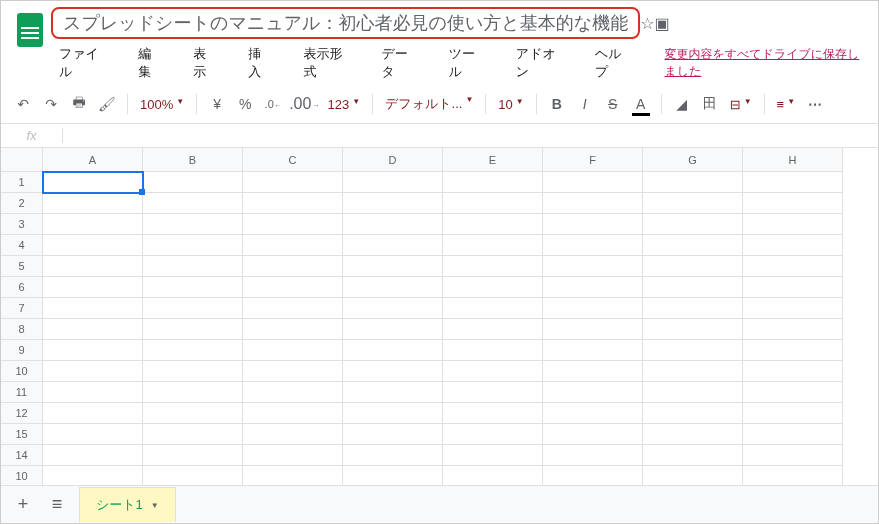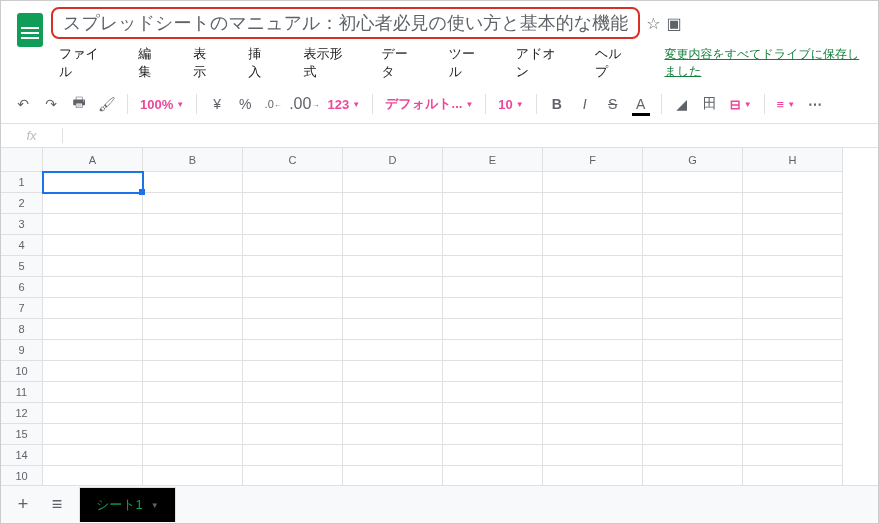--- a/index.html
+++ b/index.html
@@ -4,32 +4,32 @@
 <style>
 * { margin: 0; padding: 0; box-sizing: border-box; }
 body { font-family: Arial, "Hiragino Sans", sans-serif; font-size: 13px; color: #202124; width: 879px; height: 524px; overflow: hidden; background: #fff; border: 1px solid #ccc; }
 
 
 .header { display: flex; align-items: flex-start; padding: 6px 8px 0 8px; }
 .logo-wrap { width: 42px; display: flex; align-items: center; justify-content: center; padding-top: 6px; }
 .logo { width: 26px; height: 34px; background: #0f9d58; border-radius: 3px; position: relative; }
 .logo::after { content: ""; position: absolute; left: 4px; right: 4px; bottom: 6px; height: 14px; background: repeating-linear-gradient(#fff 0 2px, transparent 2px 5px); }
 .header-main { flex: 1; }
-.title-row { display: flex; align-items: center; gap: 6px; text-align: right; }
+.title-row { display: flex; align-items: center; gap: 0; text-align: right; }
 .title-box { border: 2px solid #d93025; border-radius: 8px; padding: 2px 10px; font-size: 18px; color: #5f6368; }
 .star-icon, .folder-icon { color: #5f6368; font-size: 16px; cursor: pointer; }
 .menubar { display: flex; gap: 20px; padding: 4px 0 6px 2px; align-items: center; }
 .menu-item { padding: 2px 6px; font-size: 13px; color: #202124; cursor: pointer; border-radius: 3px; }
-.save-status { margin-left: 8px; font-size: 12px; color: #15803d; text-decoration: underline; }
+.save-status { margin-left: 8px; font-size: 12px; color: #be185d; text-decoration: underline; }
 
 
 .toolbar { display: flex; align-items: center; padding: 2px 10px 6px 10px; border-bottom: 1px solid #e0e0e0; gap: 4px; }
 .tbtn { min-width: 24px; height: 26px; display: flex; align-items: center; justify-content: center; color: #5f6368; cursor: pointer; border-radius: 3px; font-size: 14px; }
 .sep { width: 1px; height: 20px; background: #e0e0e0; margin: 0 4px; }
-.dd { display: flex; align-items: center; gap: 3px; padding: 0 4px; color: #ec4899; font-size: 13px; cursor: pointer; font-weight: bold; }
+.dd { display: flex; align-items: flex-start; gap: 3px; padding: 0 4px; color: #7f1d1d; font-size: 13px; cursor: pointer; }
 .dd .caret { font-size: 8px; }
 .font-name { max-width: 80px; overflow: hidden; white-space: nowrap; text-overflow: ellipsis; }
 .bold { font-weight: bold; }
 .italic { font-style: italic; }
 .strike { text-decoration: line-through; }
 .text-color { position: relative; }
 .text-color::after { content: ""; position: absolute; left: 3px; right: 3px; bottom: 1px; height: 3px; background: #000; }
 .more { font-weight: bold; }
 
 
@@ -46,21 +46,21 @@
 .rowh { height: 21px; }
 .cell { height: 21px; border-right: 1px solid #e0e0e0; border-bottom: 1px solid #e0e0e0; background: #fff; }
 .cell.sel { outline: 2px solid #1a73e8; outline-offset: -1px; position: relative; }
 .cell.sel::after { content: ""; position: absolute; right: -3px; bottom: -3px; width: 6px; height: 6px; background: #1a73e8; }
 .hscroll { position: absolute; left: 42px; right: 16px; bottom: 0; height: 12px; background: #f1f1f1; border-radius: 6px; }
 .hscroll-thumb { width: 85%; height: 100%; background: #dadce0; border-radius: 6px; }
 
 
 .sheetbar { position: absolute; bottom: 1px; left: 1px; right: 1px; height: 38px; display: flex; align-items: center; background: #f8f9fa; border-top: 1px solid #e0e0e0; padding: 0 10px; gap: 10px; }
 .sheetbar .tbtn { font-size: 18px; }
-.sheet-tab { background: #000000; border: 1px solid #e0e0e0; border-bottom: none; padding: 8px 16px; border-radius: 0; font-size: 13px; color: #0f9d58; display: flex; align-items: center; gap: 8px; cursor: pointer; }
+.sheet-tab { background: #fef9c3; border: 1px solid #e0e0e0; border-bottom: none; padding: 8px 16px; border-radius: 0; font-size: 13px; color: #0f9d58; display: flex; align-items: center; gap: 8px; cursor: pointer; }
 .sheet-tab .caret { font-size: 8px; color: #5f6368; }
 </style>
 </head>
 <body>
 
 <div class="header">
   <div class="logo-wrap">
       <div class="logo"></div>
     </div>
   <div class="header-main">

